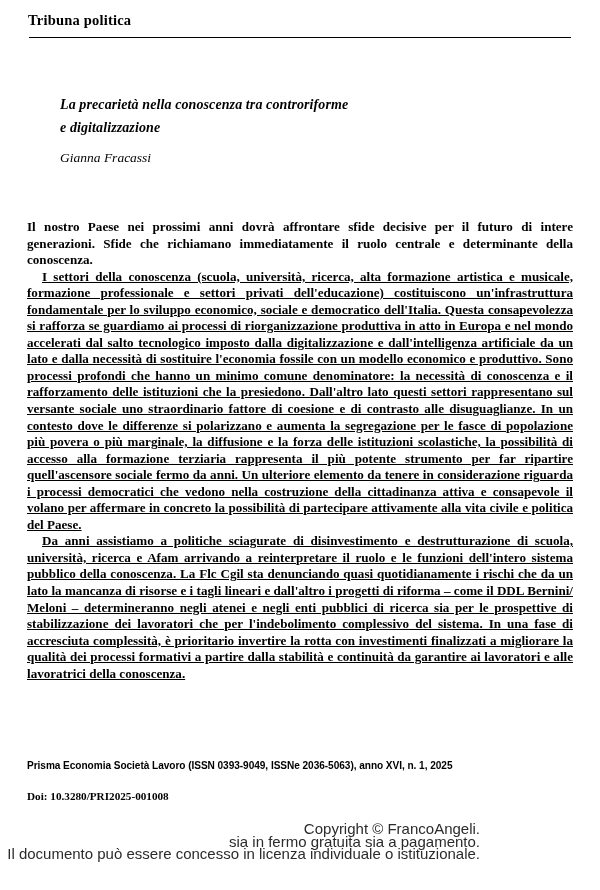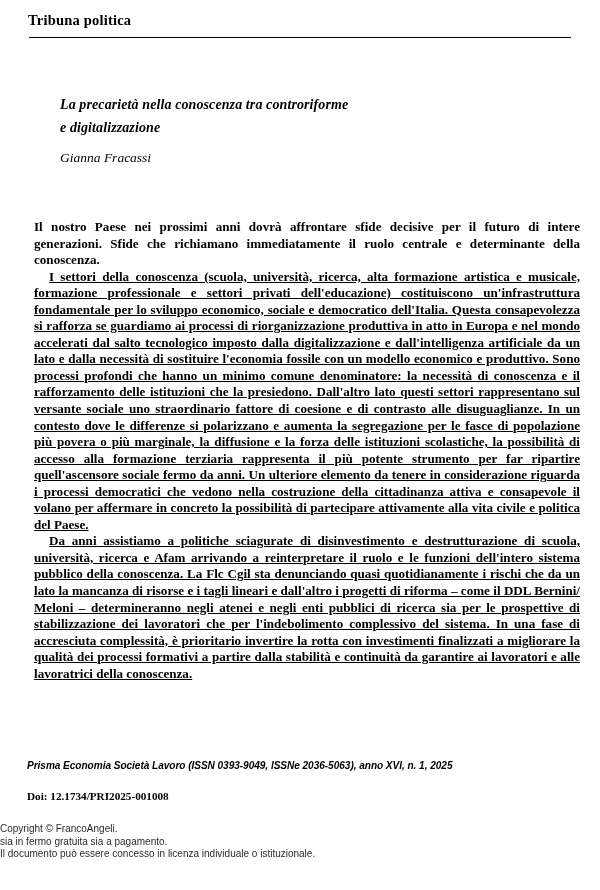--- a/index.html
+++ b/index.html
@@ -71,21 +71,21 @@
     text-align: left;
     font-family: "Liberation Serif", "DejaVu Serif", serif;
     font-style: italic;
     font-weight: normal;
     font-size: 13.5px;
   }
 
   
   .body-text {
     position: absolute;
-    left: 34px;
+    left: 27px;
     top: 219px;
     width: 546px;
     font-family: "Liberation Serif", "DejaVu Serif", serif;
     font-weight: bold;
     font-size: 13.1px;
     line-height: 16.55px;
     text-align: justify;
     text-justify: inter-word;
     hyphens: manual;
   }
@@ -98,21 +98,20 @@
     text-decoration: underline;
   }
 
   
   .journal-ref {
     position: absolute;
     left: 27px;
     top: 760px;
     width: 546px;
     font-family: "Liberation Sans", "DejaVu Sans", sans-serif;
-    font-style: italic;
     font-weight: bold;
     font-size: 10.1px;
     letter-spacing: -0.05px;
     white-space: nowrap;
   }
 
   .doi {
     position: absolute;
     left: 27px;
     top: 790px;
@@ -121,23 +120,23 @@
     font-weight: bold;
     font-size: 11.2px;
   }
 
   
   .footer {
     position: absolute;
     left: 0px;
     top: 823px;
     width: 480px;
-    text-align: left;
+    text-align: right;
     font-family: "Liberation Sans", "DejaVu Sans", sans-serif;
-    font-size: 10px;
+    font-size: 15px;
     line-height: 12.6px;
     color: #2b2b2b;
   }
   .footer div { white-space: nowrap; }
 </style>
 </head>
 <body>
 
 <div class="page">
 
@@ -153,21 +152,21 @@
   <div class="author">Gianna Fracassi</div>
 
   <div class="body-text">
     <p>Il nostro Paese nei prossimi anni dovrà affrontare sfide decisive per il futuro di intere generazioni. Sfide che richiamano immediatamente il ruolo centrale e determinante della conoscenza.</p>
     <p class="indent">I settori della conoscenza (scuola, università, ricerca, alta formazione artistica e musicale, formazione professionale e settori privati dell'educazione) costituiscono un'infrastruttura fondamentale per lo sviluppo economico, sociale e democratico dell'Italia. Questa consapevolezza si rafforza se guardiamo ai processi di riorganizzazione produttiva in atto in Europa e nel mondo accelerati dal salto tecnologico imposto dalla digitalizzazione e dall'intelligenza artificiale da un lato e dalla necessità di sostituire l'economia fossile con un modello economico e produttivo. Sono processi profondi che hanno un minimo comune denominatore: la necessità di conoscenza e il rafforzamento delle istituzioni che la presiedono. Dall'altro lato questi settori rappresentano sul versante sociale uno straordinario fattore di coesione e di contrasto alle disuguaglianze. In un contesto dove le differenze si polarizzano e aumenta la segregazione per le fasce di popolazione più povera o più marginale, la diffusione e la forza delle istituzioni scolastiche, la possibilità di accesso alla formazione terziaria rappresenta il più potente strumento per far ripartire quell'ascensore sociale fermo da anni. Un ulteriore elemento da tenere in considerazione riguarda i processi democratici che vedono nella costruzione della cittadinanza attiva e consapevole il volano per affermare in concreto la possibilità di partecipare attivamente alla vita civile e politica del Paese.</p>
     <p class="indent">Da anni assistiamo a politiche sciagurate di disinvestimento e destrutturazione di scuola, università, ricerca e Afam arrivando a reinterpretare il ruolo e le funzioni dell'intero sistema pubblico della conoscenza. La Flc Cgil sta denunciando quasi quotidianamente i rischi che da un lato la mancanza di risorse e i tagli lineari e dall'altro i progetti di riforma – come il DDL Bernini/ Meloni – determineranno negli atenei e negli enti pubblici di ricerca sia per le prospettive di stabilizzazione dei lavoratori che per l'indebolimento complessivo del sistema. In una fase di accresciuta complessità, è prioritario invertire la rotta con investimenti finalizzati a migliorare la qualità dei processi formativi a partire dalla stabilità e continuità da garantire ai lavoratori e alle lavoratrici della conoscenza.</p>
   </div>
 
   <div class="journal-ref">Prisma Economia Società Lavoro (ISSN 0393-9049, ISSNe 2036-5063), anno XVI, n. 1, 2025</div>
 
-  <div class="doi">Doi: 12.1734/PRI2025-001008</div>
+  <div class="doi">Doi: 10.3280/PRI2025-001008</div>
 
   <div class="footer">
     <div>Copyright © FrancoAngeli.</div>
     <div>sia in fermo gratuita sia a pagamento.</div>
     <div>Il documento può essere concesso in licenza individuale o istituzionale.</div>
   </div>
 
 </div>
 
 </body></html>

